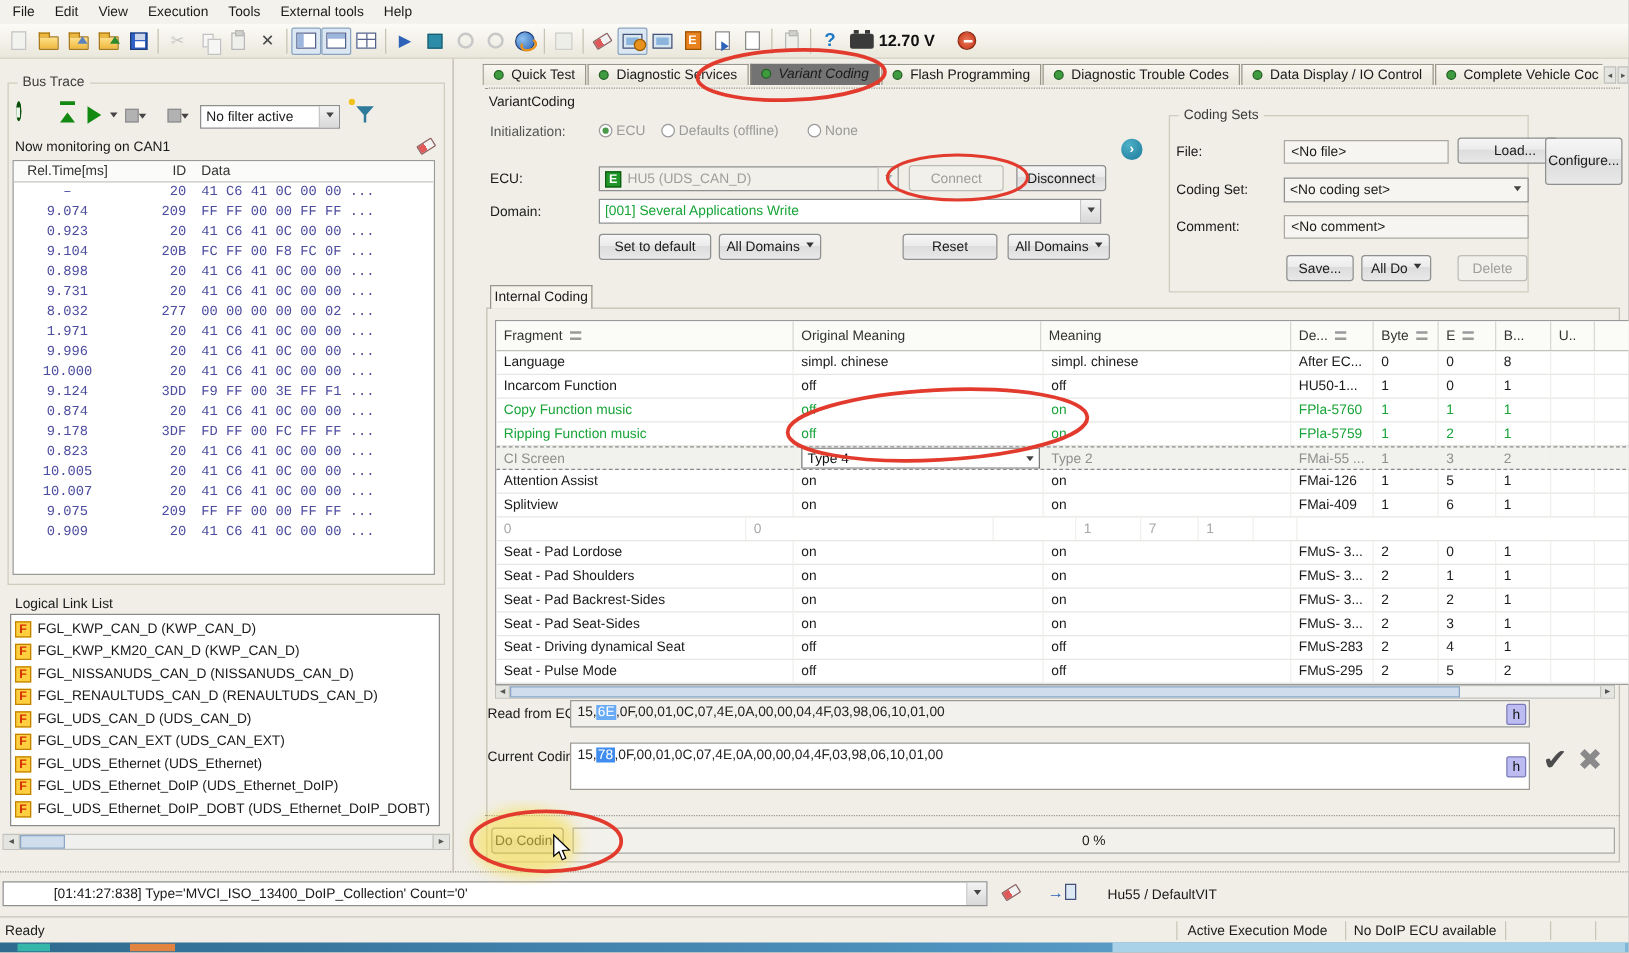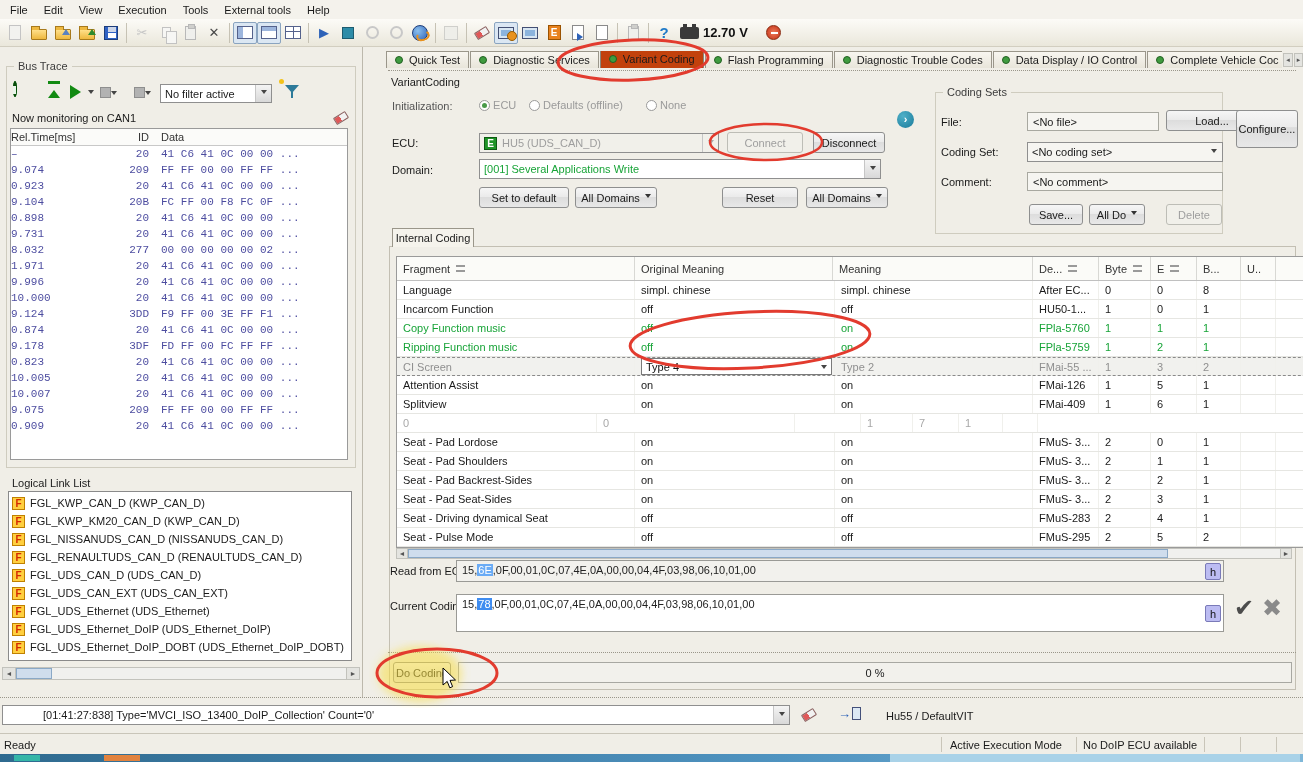--- a/index.html
+++ b/index.html
@@ -92,21 +92,21 @@
            border-radius:50%; background:#4a9a4a; }
   .dd-caret { width:0; height:0; border:3px solid transparent; border-top:4px solid #333; margin-left:5px; }
 
   
   #bt-table { position:absolute; left:10px; top:128px; width:338px; height:332px; background:#fff;
               border:1px solid #9a9a9a; overflow:hidden; }
   #bt-head { display:flex; height:17px; align-items:center; border-bottom:1px solid #c8c8c8;
              background:#fbfbf9; color:#333; }
   .bt-row { display:flex; height:16px; align-items:center; font-family:"Liberation Mono", monospace;
             font-size:11px; color:#4d4da0; white-space:pre; }
-  .bt-time { flex:0 0 86px; text-align:left; }
+  .bt-time { flex:0 0 86px; text-align:center; }
   .bt-id { flex:0 0 52px; text-align:right; }
   .bt-data { padding-left:12px; }
   #bt-head .bt-time, #bt-head .bt-id, #bt-head .bt-data { font-family:"Liberation Sans",sans-serif; color:#333; }
 
   .bi-power { width:17px; height:17px; border-radius:50%; background:#0f7a12; border:2px solid #0a4d0c; position:relative; }
   .bi-power::after { content:""; position:absolute; left:50%; top:3px; width:3px; height:8px; margin-left:-2px; background:#eaf6ea; }
   .bi-up { position:relative; width:16px; height:16px; }
   .bi-up::before { content:""; position:absolute; left:2px; top:0; border:6px solid transparent; border-bottom:8px solid #128a12; }
   .bi-up::after { content:""; position:absolute; left:2px; bottom:0; width:12px; height:3px; background:#128a12; }
   .bi-play { width:0; height:0; border:7px solid transparent; border-left:11px solid #128a12; }
@@ -127,21 +127,21 @@
   
   .hscroll { position:absolute; height:13px; background:#f0f0ee; border:1px solid #c2c2bc; display:flex; }
   .sb-btn { width:13px; height:100%; background:#e4e4e0; border-right:1px solid #c2c2bc; font-size:7px;
             color:#555; display:flex; align-items:center; justify-content:center; }
   .sb-btn.last { border-right:none; border-left:1px solid #c2c2bc; margin-left:auto; }
   .sb-thumb { background:#cfdded; border:1px solid #8aa8c6; height:100%; }
 
   
   .tab { height:17px; display:flex; align-items:center; padding:0 8px; border:1px solid #9a968a;
          border-bottom:none; background:linear-gradient(#f8f6f0,#e8e5da); margin-right:1px; white-space:nowrap; }
-  .tab.active { height:20px; margin-top:-3px; background:#c2410c; border-color:#8a8678; position:relative; z-index:2; }
+  .tab.active { height:20px; margin-top:-3px; background:#737373; border-color:#8a8678; position:relative; z-index:2;font-style:italic; }
   .tabdot { width:8px; height:8px; border-radius:50%; background:#3f9b3f; border:1px solid #226022; margin-right:6px; }
 
   
   #ct { position:absolute; left:396px; top:256px; width:1056px; height:292px; background:#fff;
         border:1px solid #9a9a9a; overflow:hidden; }
   #ct-head { display:flex; height:24px; background:#fbfbf8; border-bottom:1px solid #c0c0c0; color:#333; }
   .ct-hcell { display:flex; align-items:center; padding-left:6px; border-right:1px solid #d8d8d4; overflow:hidden; white-space:nowrap; }
   .sorticon { display:inline-block; width:9px; height:7px; margin-left:6px;
               border-top:2px solid #9a9a9a; border-bottom:2px solid #9a9a9a; flex:0 0 9px; }
   .ct-row { display:flex; height:19px; align-items:center; border-bottom:1px solid #e6e6e2; color:#1a1a1a; }

